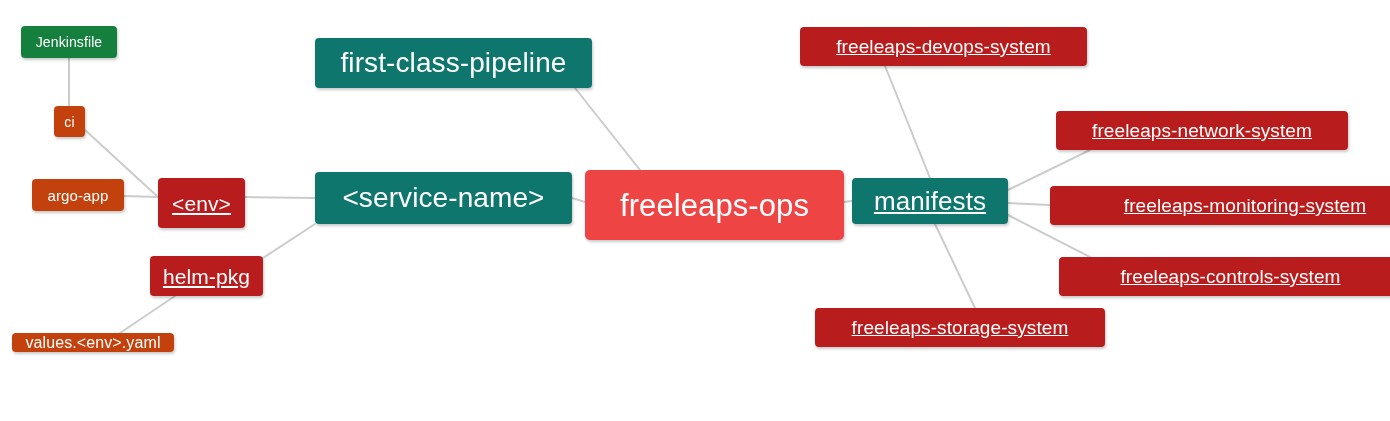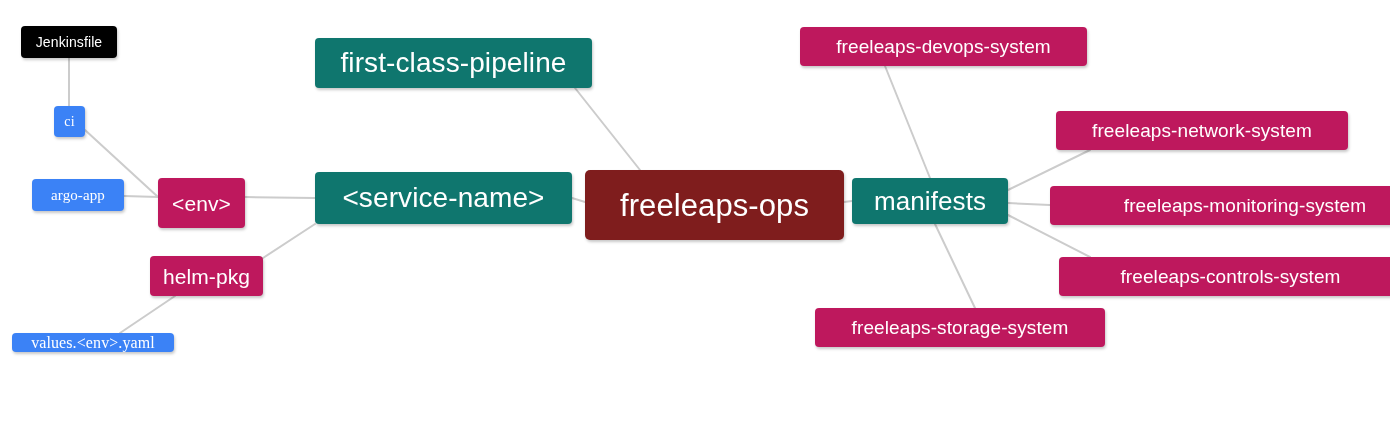--- a/index.html
+++ b/index.html
@@ -35,27 +35,27 @@
     justify-content: center;
     color: #ffffff;
     white-space: nowrap;
     border-radius: 4px;
     box-shadow: 1px 2px 3px rgba(0,0,0,0.22);
     line-height: 1;
     letter-spacing: 0.1px;
     user-select: none;
   }
   .node.root {
-    background: #7f1d1d;
+    background: #ef4444;
     border-radius: 5px;
   }
   .node.blue   { background: #0f766e; }
-  .node.green  { background: #be185d; }
-  .node.red    { background: #3b82f6; font-family: Liberation Serif, serif; }
-  .node.orange { background: #000000; }
+  .node.green  { background: #b91c1c; text-decoration: underline; }
+  .node.red    { background: #c2410c; }
+  .node.orange { background: #15803d; }
 </style>
 </head>
 <body>
 
 <div id="canvas">
   <svg id="edges" viewBox="0 0 1390 421" preserveAspectRatio="none" aria-hidden="true">
       <line x1="69" y1="58" x2="69" y2="106" stroke="#cccccc" stroke-width="2" stroke-linecap="round"></line>
       <line x1="85" y1="130" x2="158" y2="197" stroke="#cccccc" stroke-width="2" stroke-linecap="round"></line>
       <line x1="124" y1="196" x2="158" y2="197" stroke="#cccccc" stroke-width="2" stroke-linecap="round"></line>
       <line x1="245" y1="197" x2="315" y2="198" stroke="#cccccc" stroke-width="2" stroke-linecap="round"></line>
@@ -73,20 +73,20 @@
   <div id="nodes">
       <div class="node orange" style="left: 21px; top: 26px; width: 96px; height: 32px; font-size: 14px;">Jenkinsfile</div>
       <div class="node red" style="left: 54px; top: 106px; width: 31px; height: 31px; font-size: 14px;">ci</div>
       <div class="node red" style="left: 32px; top: 179px; width: 92px; height: 32px; font-size: 15px;">argo-app</div>
       <div class="node green" style="left: 158px; top: 178px; width: 87px; height: 50px; font-size: 21px;">&lt;env&gt;</div>
       <div class="node green" style="left: 150px; top: 256px; width: 113px; height: 40px; font-size: 21px;">helm-pkg</div>
       <div class="node red" style="left: 12px; top: 333px; width: 162px; height: 19px; font-size: 16px;">values.&lt;env&gt;.yaml</div>
       <div class="node blue" style="left: 315px; top: 38px; width: 277px; height: 50px; font-size: 28px;">first-class-pipeline</div>
       <div class="node blue" style="left: 315px; top: 172px; width: 257px; height: 52px; font-size: 28px;">&lt;service-name&gt;</div>
       <div class="node root" style="left: 585px; top: 170px; width: 259px; height: 70px; font-size: 31px;">freeleaps-ops</div>
-      <div class="node blue" style="left: 852px; top: 178px; width: 156px; height: 46px; font-size: 26px;">manifests</div>
+      <div class="node blue" style="left: 852px; top: 178px; width: 156px; height: 46px; font-size: 26px; text-decoration: underline;">manifests</div>
       <div class="node green" style="left: 800px; top: 27px; width: 287px; height: 39px; font-size: 19px;">freeleaps-devops-system</div>
       <div class="node green" style="left: 1056px; top: 111px; width: 292px; height: 39px; font-size: 19px;">freeleaps-network-system</div>
       <div class="node green" style="left: 1050px; top: 186px; width: 390px; height: 39px; font-size: 19px;">freeleaps-monitoring-system</div>
       <div class="node green" style="left: 1059px; top: 257px; width: 343px; height: 39px; font-size: 19px;">freeleaps-controls-system</div>
       <div class="node green" style="left: 815px; top: 308px; width: 290px; height: 39px; font-size: 19px;">freeleaps-storage-system</div>
     </div>
 </div>
 
 </body></html>

